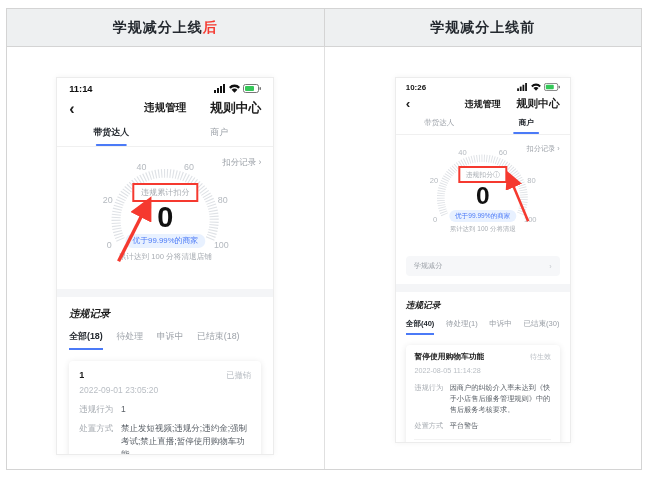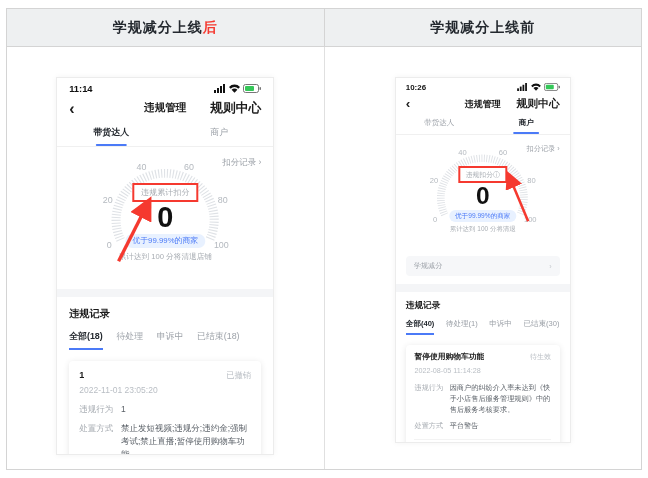--- a/index.html
+++ b/index.html
@@ -54,21 +54,21 @@
   .red-arrow{position:absolute;overflow:visible;}
   .arrow-left{left:13%;top:38%;width:30%;height:72%;}
   .arrow-right{right:5%;top:32%;width:32%;height:64%;}
 
   .study-row{display:flex;justify-content:space-between;align-items:center;background:#f6f7f9;border-radius:4px;margin:0 1.4em 1em;padding:.7em 1.1em;color:var(--gray);cursor:pointer;}
   .study-chevron{color:#c3c7cc;}
 
   .band{height:8px;background:#f4f5f7;}
 
   .records{padding:1.1em 1.4em;}
-  .records-title{font-weight:bold;font-size:1.2em;color:#1c1c1c;}
+  .records-title{font-weight:bold;font-size:1.2em;color:#1c1c1c;font-style:italic;}
   .rec-tabs{display:flex;gap:1.6em;margin-top:1.1em;}
   .rec-tab{color:var(--gray);font-size:1.05em;padding-bottom:.5em;cursor:pointer;}
   .rec-tab.active{color:var(--ink);font-weight:bold;border-bottom:2px solid var(--blue);}
 
   .card{background:#fff;border-radius:4px;box-shadow:0 1px 6px rgba(0,0,0,.10);padding:1.1em 1.2em;margin-top:1.3em;}
   .card-head{display:flex;justify-content:space-between;align-items:baseline;}
   .card-title{font-weight:bold;font-size:1.08em;color:#1c1c1c;overflow:hidden;text-overflow:ellipsis;white-space:nowrap;max-width:72%;}
   .card-badge{color:var(--lgray);font-size:.98em;flex:none;}
   .card-date{color:var(--lgray);margin:.45em 0 1em;font-size:1em;}
   .card-row{display:flex;margin-top:.6em;line-height:1.55;}
@@ -162,21 +162,21 @@
               <span class="rec-tab active">全部(18)</span>
               <span class="rec-tab">待处理</span>
               <span class="rec-tab">申诉中</span>
               <span class="rec-tab">已结束(18)</span>
             </div>
             <div class="card">
               <div class="card-head">
                 <span class="card-title">1</span>
                 <span class="card-badge">已撤销</span>
               </div>
-              <div class="card-date">2022-11-01 23:05:20</div>
+              <div class="card-date">2022-09-01 23:05:20</div>
               <div class="card-row">
                 <span class="row-label">违规行为</span>
                 <span class="row-value">1</span>
               </div>
               <div class="card-row">
                 <span class="row-label">处置方式</span>
                 <span class="row-value">禁止发短视频;违规分;违约金;强制考试;禁止直播;暂停使用购物车功能</span>
               </div>
 
             </div>

